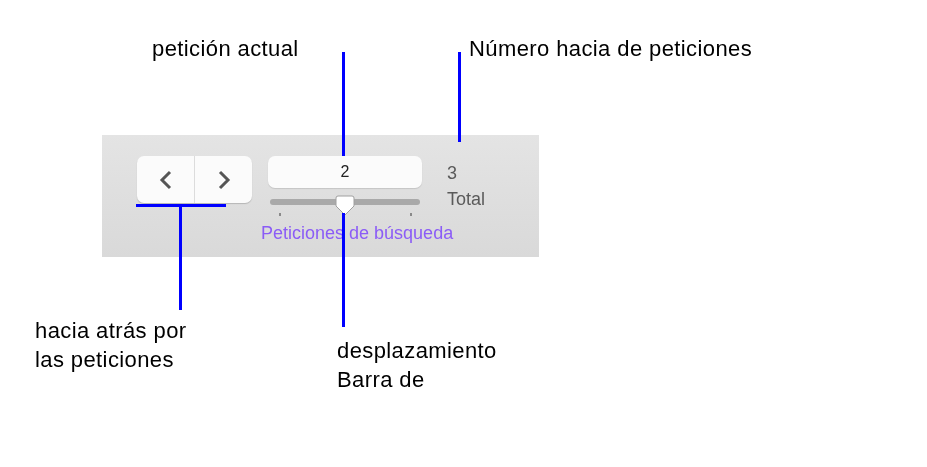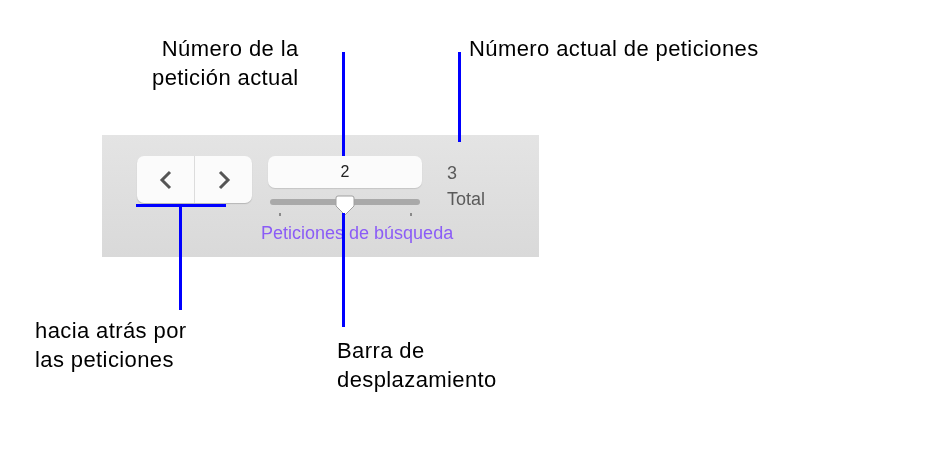--- a/index.html
+++ b/index.html
@@ -89,27 +89,26 @@
   <div>Total</div>
 </div>
 
 <div class="line" style="left:342px; top:52px; width:3px; height:104px;"></div>
 <div class="line" style="left:458px; top:52px; width:3px; height:90px;"></div>
 <div class="line" style="left:136px; top:204px; width:90px; height:3px;"></div>
 <div class="line" style="left:179px; top:204px; width:3px; height:106px;"></div>
 <div class="line" style="left:342px; top:213px; width:3px; height:114px;"></div>
 
 <div class="annot" style="left:152px; top:34px; text-align:right;">
-  <div style="text-align:right;">Número de la</div>
   <div>petición actual</div>
 </div>
 
-<div class="annot" style="left:469px; top:34px;">Número actual de peticiones</div>
+<div class="annot" style="left:469px; top:34px;">Número hacia de peticiones</div>
 
 <div class="annot" style="left:35px; top:316px;">
   <div>hacia atrás por</div>
   <div>las peticiones</div>
 </div>
 
 <div class="annot" style="left:337px; top:336px;">
+  <div>desplazamiento</div>
   <div>Barra de</div>
-  <div>desplazamiento</div>
 </div>
 
 </body></html>

